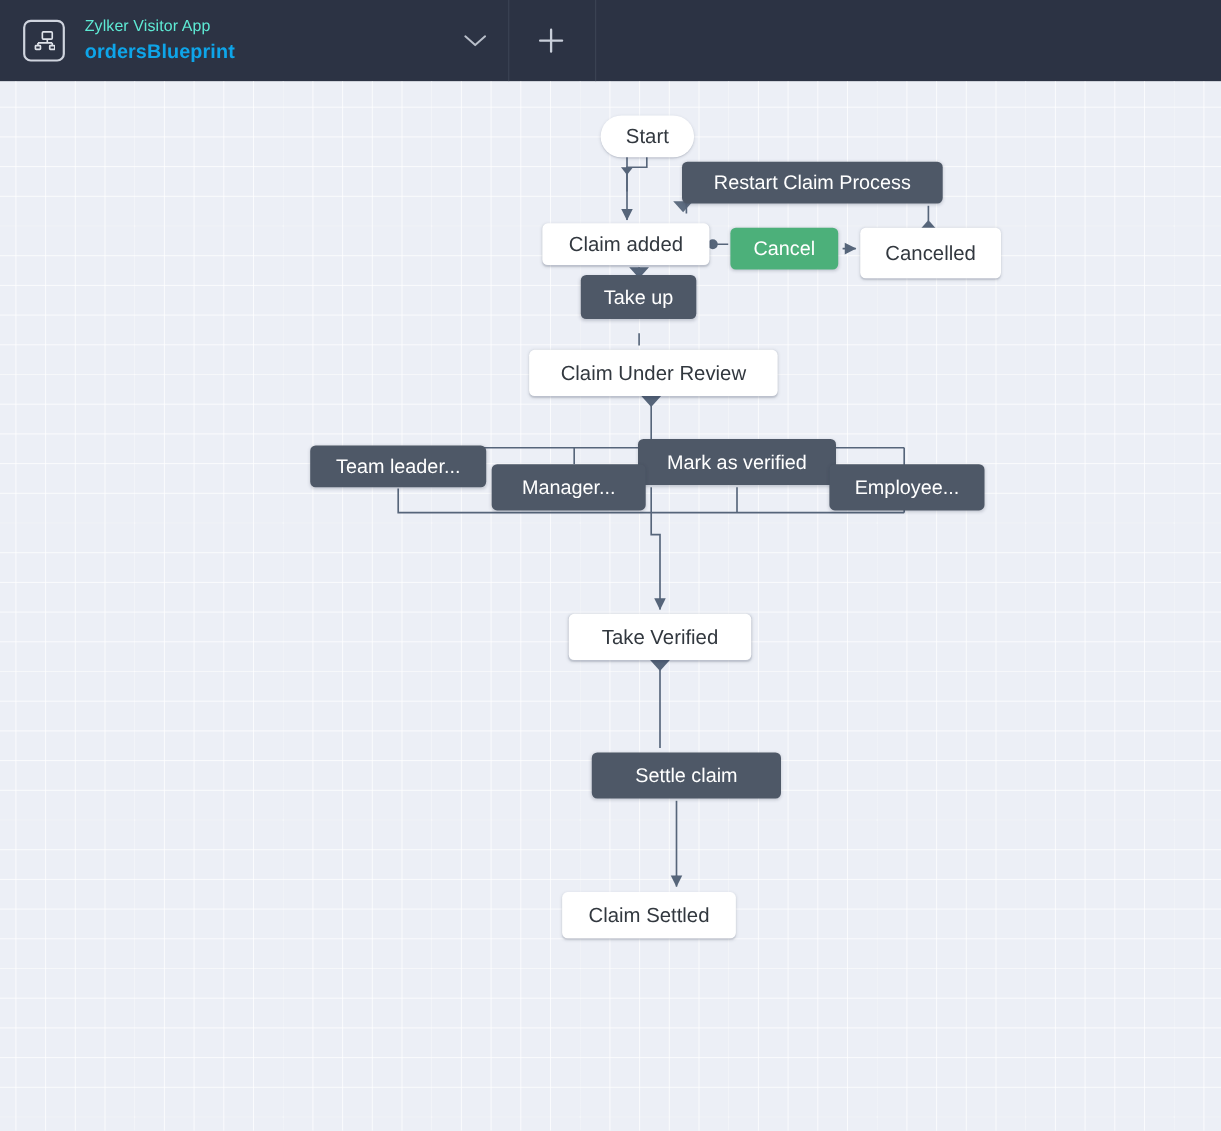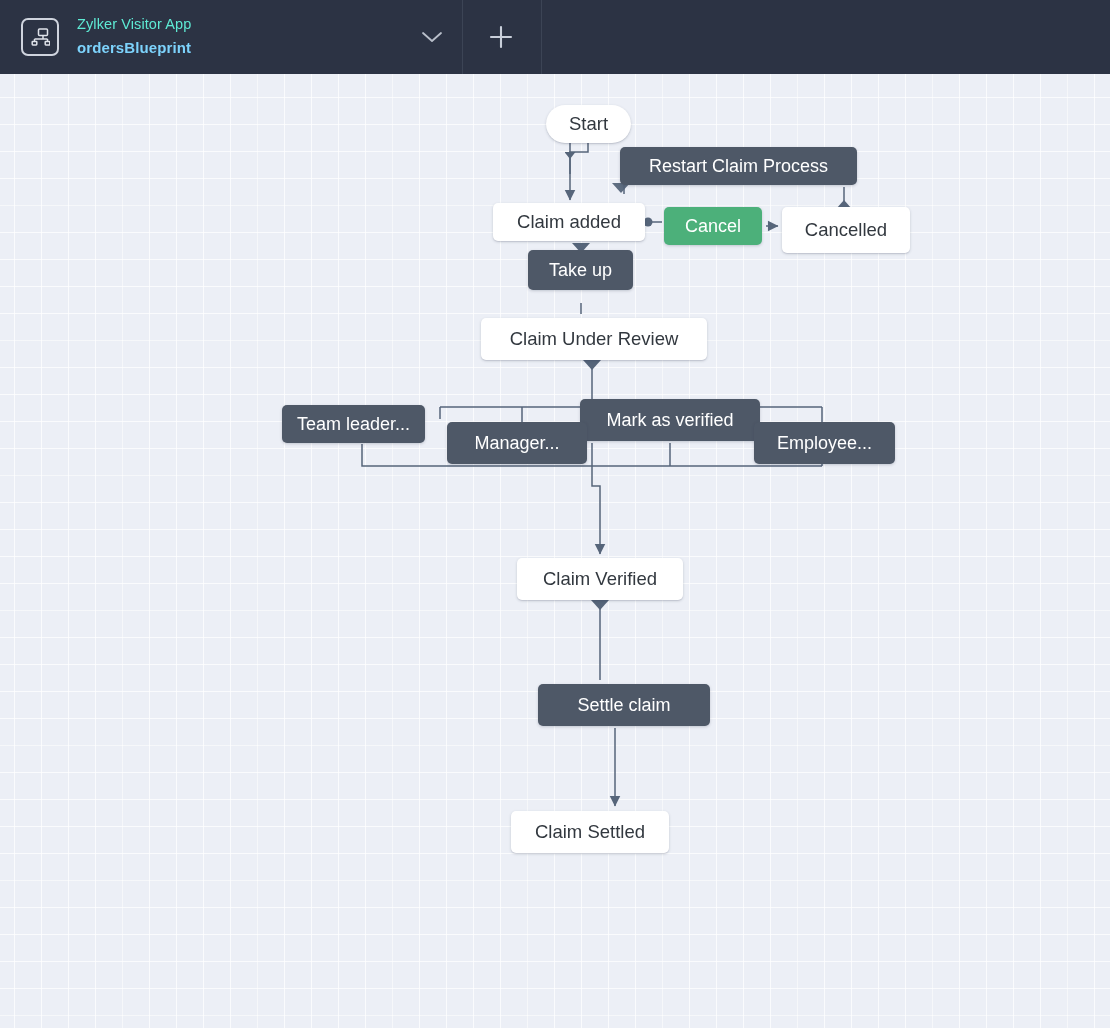--- a/index.html
+++ b/index.html
@@ -27,21 +27,21 @@
   .app-icon svg{display:block;}
   .title-block{
     display:flex;flex-direction:column;justify-content:center;
     height:74px;flex:0 0 auto;min-width:300px;
   }
   .app-name{
     font-size:14.5px;color:#5eead4;line-height:20px;letter-spacing:.1px;
     margin-bottom:1px;
   }
   .bp-name{
-    font-size:15px;color:#7dd3fc;font-weight:bold;line-height:25px;letter-spacing:.1px;
+    font-size:18px;color:#0ea5e9;font-weight:bold;line-height:25px;letter-spacing:.1px;
   }
   .hdr-divider{
     position:absolute;top:0;width:1px;height:74px;background:#3c4455;
   }
   .hdr-btn{
     position:absolute;top:0;height:74px;
     display:flex;align-items:center;justify-content:center;
     cursor:pointer;
   }
   .chev{width:40px;left:412px;}
@@ -208,40 +208,40 @@
 
     <div class="node" style="left:782px;top:133px;width:128px;height:46px;">
       <span>Cancelled</span>
     </div>
 
     <div class="node" style="left:481px;top:244px;width:226px;height:42px;">
       <span>Claim Under Review</span>
     </div>
 
     <div class="node" style="left:517px;top:484px;width:166px;height:42px;">
-      <span>Claim Verified</span>
+      <span>Take Verified</span>
     </div>
 
     <div class="node" style="left:511px;top:737px;width:158px;height:42px;">
       <span>Claim Settled</span>
     </div>
 
     <div class="trans" style="left:620px;top:73px;width:237px;height:38px;">
       <span>Restart Claim Process</span>
     </div>
 
     <div class="trans green" style="left:664px;top:133px;width:98px;height:38px;">
       <span>Cancel</span>
     </div>
 
     <div class="trans" style="left:528px;top:176px;width:105px;height:40px;">
       <span>Take up</span>
     </div>
 
-    <div class="trans" style="left:282px;top:331px;width:143px;height:38px;">
+    <div class="trans" style="left:282px;top:331px;width:160px;height:38px;">
       <span>Team leader...</span>
     </div>
 
     <div class="trans" style="left:580px;top:325px;width:180px;height:42px;">
       <span>Mark as verified</span>
     </div>
 
     <div class="trans" style="left:754px;top:348px;width:141px;height:42px;">
       <span>Employee...</span>
     </div>

